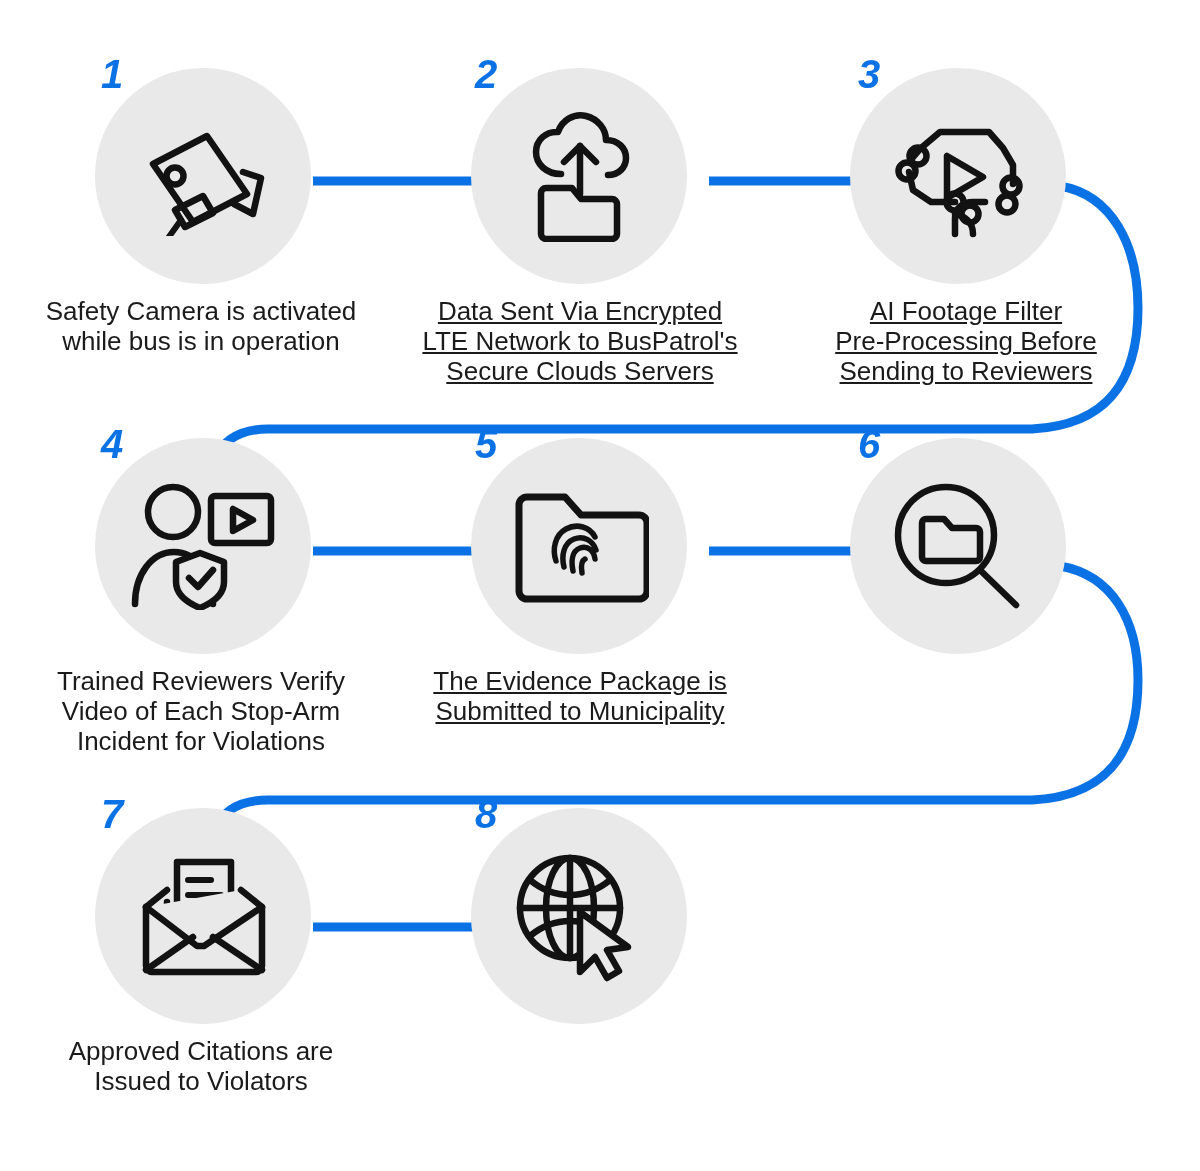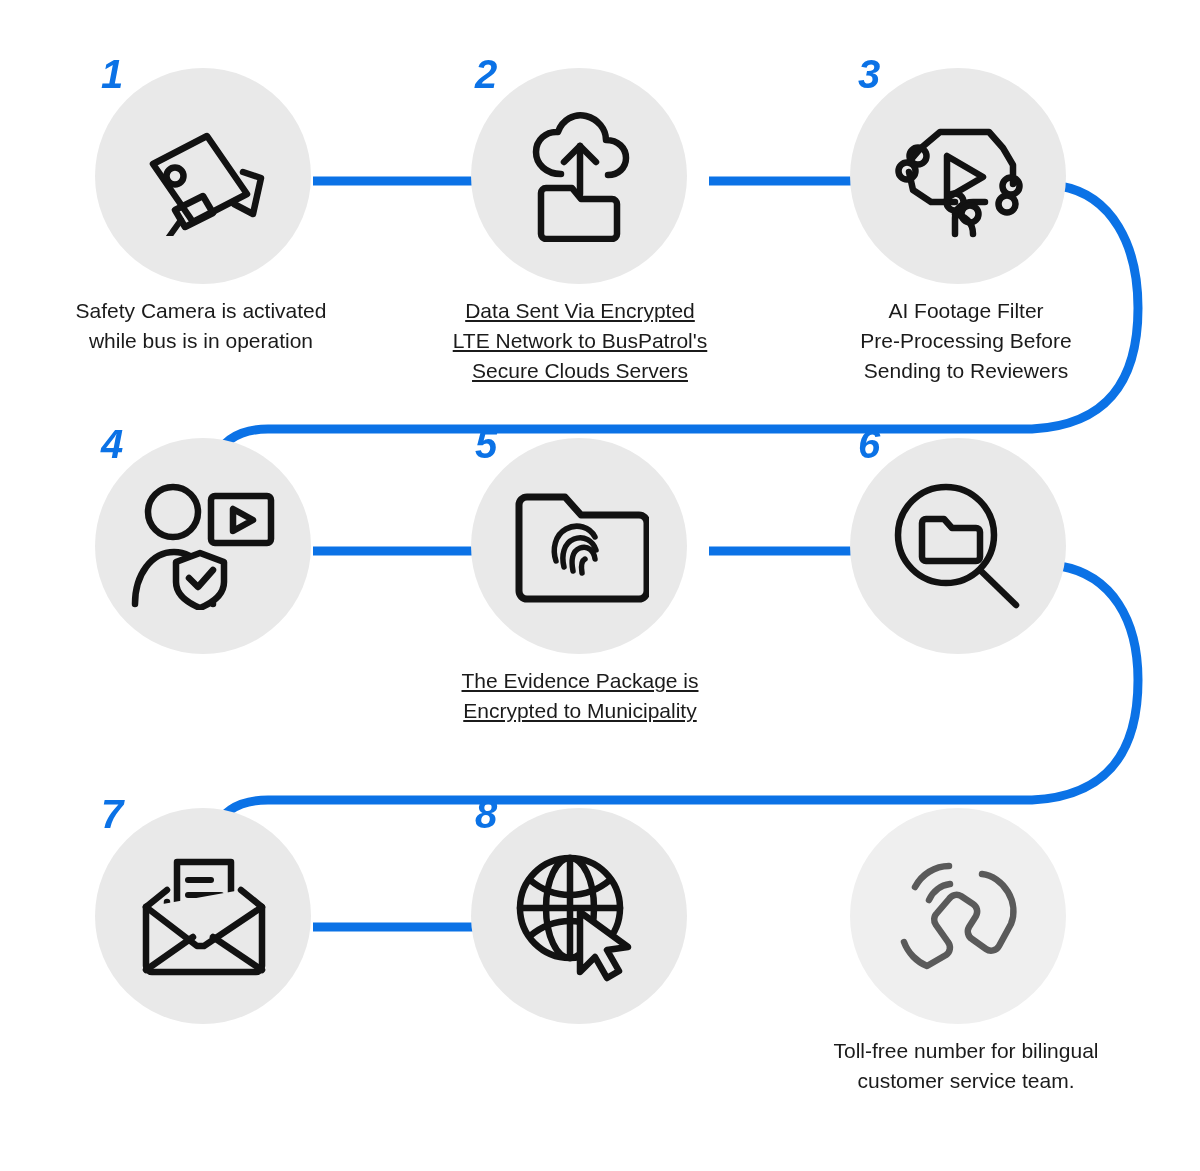--- a/index.html
+++ b/index.html
@@ -79,30 +79,30 @@
     z-index: 2;
   }
   .circle-col-0 { left: 82px; }
   .circle-col-1 { left: 78px; }
   .circle-col-2 { left: 62px; }
   .circle.muted { background: #efefef; }
 
   .circle svg { display: block; }
 
   .caption {
-    font-size: 21px;
+    font-size: 26px;
     line-height: 30px;
     color: #1b1b1b;
     font-family: "Liberation Sans", sans-serif;
     padding: 0 6px;
     white-space: pre-line;
   }
   .cap-col-0 { margin-left: -4px; }
   .cap-col-1 { margin-left: -6px; text-decoration: underline; }
-  .cap-col-2 { margin-left: -24px; }
+  .cap-col-2 { margin-left: -24px; text-decoration: underline; }
 </style>
 </head>
 <body>
 
 <div id="infographic">
 
   <svg id="connectors" viewBox="0 0 1200 1171">
     <g fill="none" stroke="#0b72e6" stroke-width="9" stroke-linecap="butt">
 
       <line x1="313" y1="181" x2="477" y2="181"></line>
@@ -202,41 +202,44 @@
             <circle cx="44" cy="30" r="25"></circle>
             <path d="M6 122 C6 92 23 70 45 70 C67 70 84 92 84 122"></path>
             <rect x="82" y="14" width="60" height="47" rx="4"></rect>
             <polygon points="104,27 104,49 124,38"></polygon>
             <path d="M47 80 L71 71 L95 80 V100 C95 113 83 121 71 126 C59 121 47 113 47 100 Z" fill="#e9e9e9"></path>
             <polyline points="60,96 69,105 84,88"></polyline>
           </svg>
         </span>
       </div>
     </div>
+    <div class="caption cap-col-0">Trained Reviewers Verify
+Video of Each Stop-Arm
+Incident for Violations</div>
   </div>
 
   <div class="step step-col-1 step-row-1">
     <div class="badge-circle-wrap">
       <div class="num num-col-1">5</div>
       <div class="circle circle-col-1">
         <span>
           <svg width="140" height="122" viewBox="0 0 140 122" fill="none" stroke="#121212" stroke-width="7" stroke-linejoin="round" stroke-linecap="round">
             <path d="M10 20 a8 8 0 0 1 8 -8 h38 l16 18 h58 a8 8 0 0 1 8 8 v68 a8 8 0 0 1 -8 8 h-112 a8 8 0 0 1 -8 -8 z"></path>
             <g stroke-width="5.5">
               <path d="M47 76 C43 64 46 50 57 44 C68 38 81 42 86 52"></path>
               <path d="M55 82 C52 70 55 58 65 54 C75 50 84 56 87 65"></path>
               <path d="M64 86 C62 76 63 66 71 63 C79 60 85 66 86 74"></path>
               <path d="M73 88 C72 82 72 76 76 74"></path>
             </g>
           </svg>
         </span>
       </div>
     </div>
     <div class="caption cap-col-1">The Evidence Package is
-Encrypted to Municipality</div>
+Submitted to Municipality</div>
   </div>
 
   <div class="step step-col-2 step-row-1">
     <div class="badge-circle-wrap">
       <div class="num num-col-2">6</div>
       <div class="circle circle-col-2">
         <span>
           <svg width="136" height="130" viewBox="0 0 136 130" fill="none" stroke="#121212" stroke-width="6.5" stroke-linejoin="round" stroke-linecap="round">
             <circle cx="56" cy="54" r="48"></circle>
             <path d="M32 42 a4 4 0 0 1 4 -4 h18 l8 9 h24 a4 4 0 0 1 4 4 v25 a4 4 0 0 1 -4 4 h-50 a4 4 0 0 1 -4 -4 z"></path>
@@ -261,20 +264,22 @@
               <line x1="51" y1="55" x2="84" y2="55"></line>
             </g>
             <path d="M9 53 L30 36 M9 53 V112 a6 6 0 0 0 6 6 h104 a6 6 0 0 0 6 -6 V53 L104 36" fill="#e9e9e9"></path>
             <polyline points="9,53 60,92 67,92 125,53"></polyline>
             <line x1="9" y1="116" x2="56" y2="83"></line>
             <line x1="125" y1="116" x2="76" y2="83"></line>
           </svg>
         </span>
       </div>
     </div>
+    <div class="caption cap-col-0">Approved Citations are
+Issued to Violators</div>
   </div>
 
   <div class="step step-col-1 step-row-2">
     <div class="badge-circle-wrap">
       <div class="num num-col-1">8</div>
       <div class="circle circle-col-1">
         <span>
           <svg width="134" height="132" viewBox="0 0 134 132" fill="none" stroke="#121212" stroke-width="6.5" stroke-linejoin="round" stroke-linecap="round">
             <circle cx="58" cy="58" r="50"></circle>
             <ellipse cx="58" cy="58" rx="24" ry="50"></ellipse>
@@ -282,34 +287,14 @@
             <line x1="58" y1="8" x2="58" y2="108"></line>
             <path d="M18 30 C30 40 44 45 58 45 C72 45 86 40 98 30"></path>
             <path d="M18 86 C30 76 44 71 58 71 C72 71 86 76 98 86"></path>
             <path d="M68 62 L68 122 L83 107 L95 128 L107 121 L95 100 L116 97 Z" fill="#e9e9e9"></path>
           </svg>
         </span>
       </div>
     </div>
   </div>
 
-  <div class="step step-col-2 step-row-2">
-    <div class="badge-circle-wrap">
-      <div class="num num-col-2"></div>
-      <div class="circle circle-col-2 muted">
-        <span>
-          <svg width="122" height="116" viewBox="0 0 122 116" fill="none" stroke="#5a5a5a" stroke-width="6.5" stroke-linejoin="round" stroke-linecap="round">
-            <path d="M85 16 C95 17 105 24 111 34 C117 44 118 56 114 66 L102 88
-                     a9 9 0 0 1 -13 3 L75 81 a9 9 0 0 1 -3 -12 L79 58
-                     a9 9 0 0 0 -3 -12 L64 38 a9 9 0 0 0 -12 3 L40 55
-                     a9 9 0 0 0 -1 12 L51 84 a9 9 0 0 1 -2 13 L30 108
-                     C20 104 11 95 7 84"></path>
-            <path d="M52 8 C38 8 25 16 18 29"></path>
-            <path d="M53 26 C44 27 36 33 32 42"></path>
-          </svg>
-        </span>
-      </div>
-    </div>
-    <div class="caption cap-col-2">Toll-free number for bilingual
-customer service team.</div>
-  </div>
 
 </div>
 
 </body></html>

